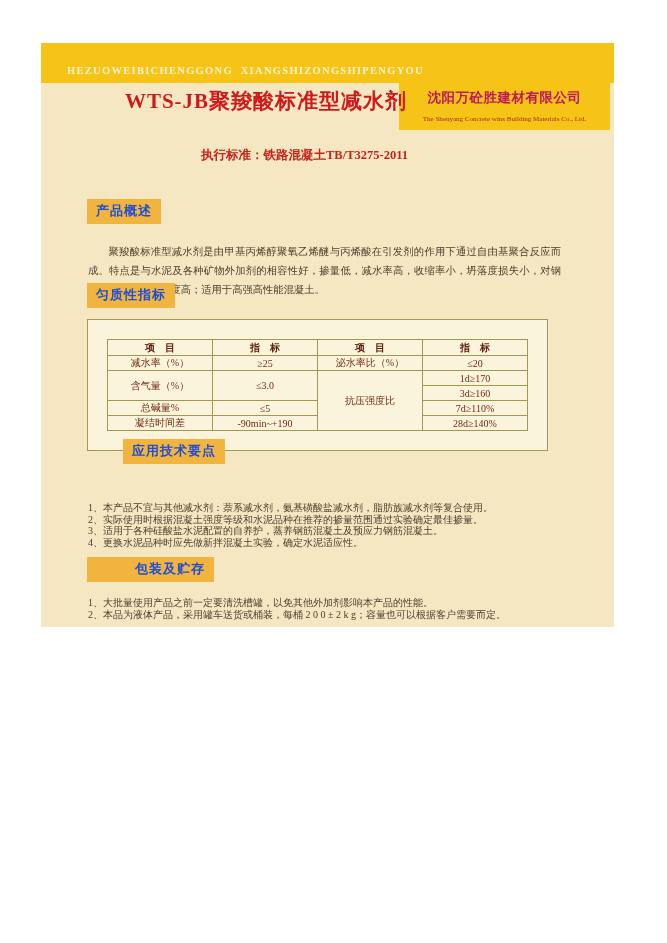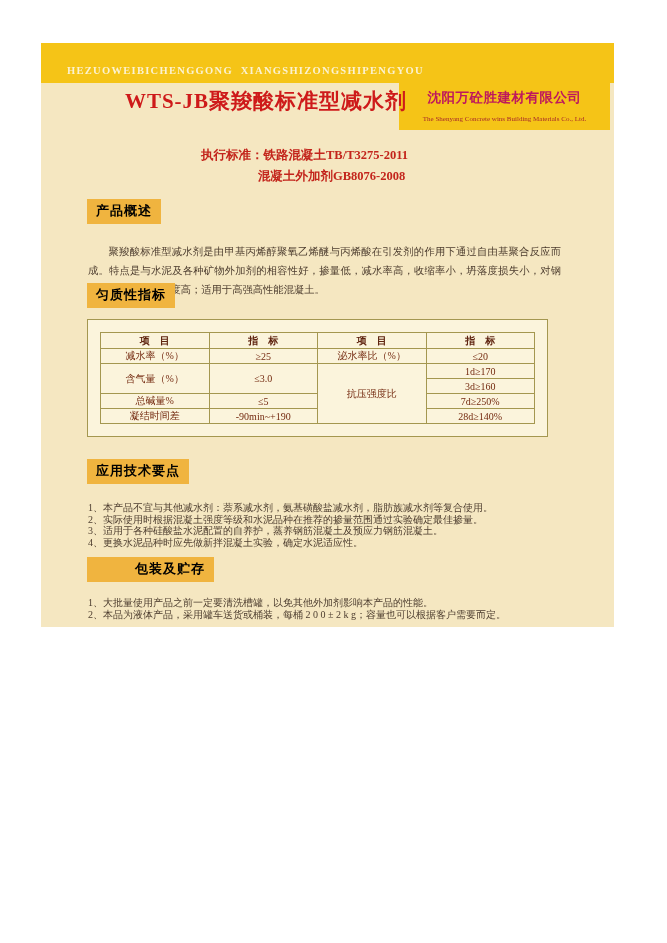--- a/index.html
+++ b/index.html
@@ -32,35 +32,35 @@
     position:absolute; left:70px; top:44px; width:310px; text-align:center;
     font-size:21px; font-weight:bold; color:#CE1A1A; letter-spacing:1px;
   }
   .standards {
     position:absolute; left:120px; top:102px;
     font-size:12.5px; font-weight:bold; color:#C3251C; line-height:21px;margin-left:40px;
   }
   .standards .l2 { padding-left:57px; }
   .chip {
     position:absolute; left:46px; display:inline-block;
-    background:#F0B43F; color:#000000; font-weight:bold; font-size:13px;
+    background:#F0B43F; color:#1d4ed8; font-weight:bold; font-size:13px;
     padding:3px 9px 4px; letter-spacing:1px;
   }
   .chip-overview    { top:156px; }
   .chip-homogeneity { top:240px;font-family:Liberation Serif, serif; }
-  .chip-application { top:416px; }
+  .chip-application { top:396px;margin-left:36px; }
   .chip-packaging   { top:514px;padding-left:48px; }
   .overview-p {
     position:absolute; left:47px; top:184px; width:473px;
     font-size:10.3px; line-height:19px; color:#4C3C2E;
     text-indent:2em; text-align:justify;margin-top:15px;
   }
   .table-wrap {
     position:absolute; left:46px; top:276px; width:461px;
-    background:#FBF4DC; border:1px solid #A49750; padding:12px;
+    background:#FBF4DC; border:1px solid #A49750; padding:19px;
     box-sizing:border-box;
   }
   table { width:100%; border-collapse:collapse; table-layout:fixed; }
   col { width:25%; }
   th,td {
     border:1px solid #A49750; text-align:center;
     font-size:10px; color:#73290F; padding:0 1px; height:14px;
   }
   th { font-weight:bold; white-space:pre; height:15px; color:#5F2410; }
   .list {
@@ -82,21 +82,20 @@
 
   <div class="company">
     <div class="company-cn">沈阳万砼胜建材有限公司</div>
     <div class="company-en">The Shenyang Concrete wins Building Materials Co., Ltd.</div>
   </div>
 
   <div class="title">WTS-JB聚羧酸标准型减水剂</div>
 
   <div class="standards">
     <div class="l1">执行标准：铁路混凝土TB/T3275-2011</div>
-    <div class="l2">混凝土外加剂GB8076-2008</div>
   </div>
 
   <div class="chip chip-overview">产品概述</div>
 
   <div class="overview-p">聚羧酸标准型减水剂是由甲基丙烯醇聚氧乙烯醚与丙烯酸在引发剂的作用下通过自由基聚合反应而成。特点是与水泥及各种矿物外加剂的相容性好，掺量低，减水率高，收缩率小，坍落度损失小，对钢筋无锈蚀，抗压强度高；适用于高强高性能混凝土。</div>
 
   <div class="chip chip-homogeneity">匀质性指标</div>
 
   <div class="table-wrap">
     <table>
@@ -124,21 +123,21 @@
         <td rowspan="2">≤3.0</td>
         <td rowspan="4">抗压强度比</td>
         <td>1d≥170</td>
       </tr>
       <tr>
         <td>3d≥160</td>
       </tr>
       <tr>
         <td>总碱量%</td>
         <td>≤5</td>
-        <td>7d≥250%</td>
+        <td>7d≥110%</td>
       </tr>
       <tr>
         <td>凝结时间差</td>
         <td>-90min~+190</td>
         <td>28d≥140%</td>
       </tr>
     </tbody>
       </table>
   </div>
 

